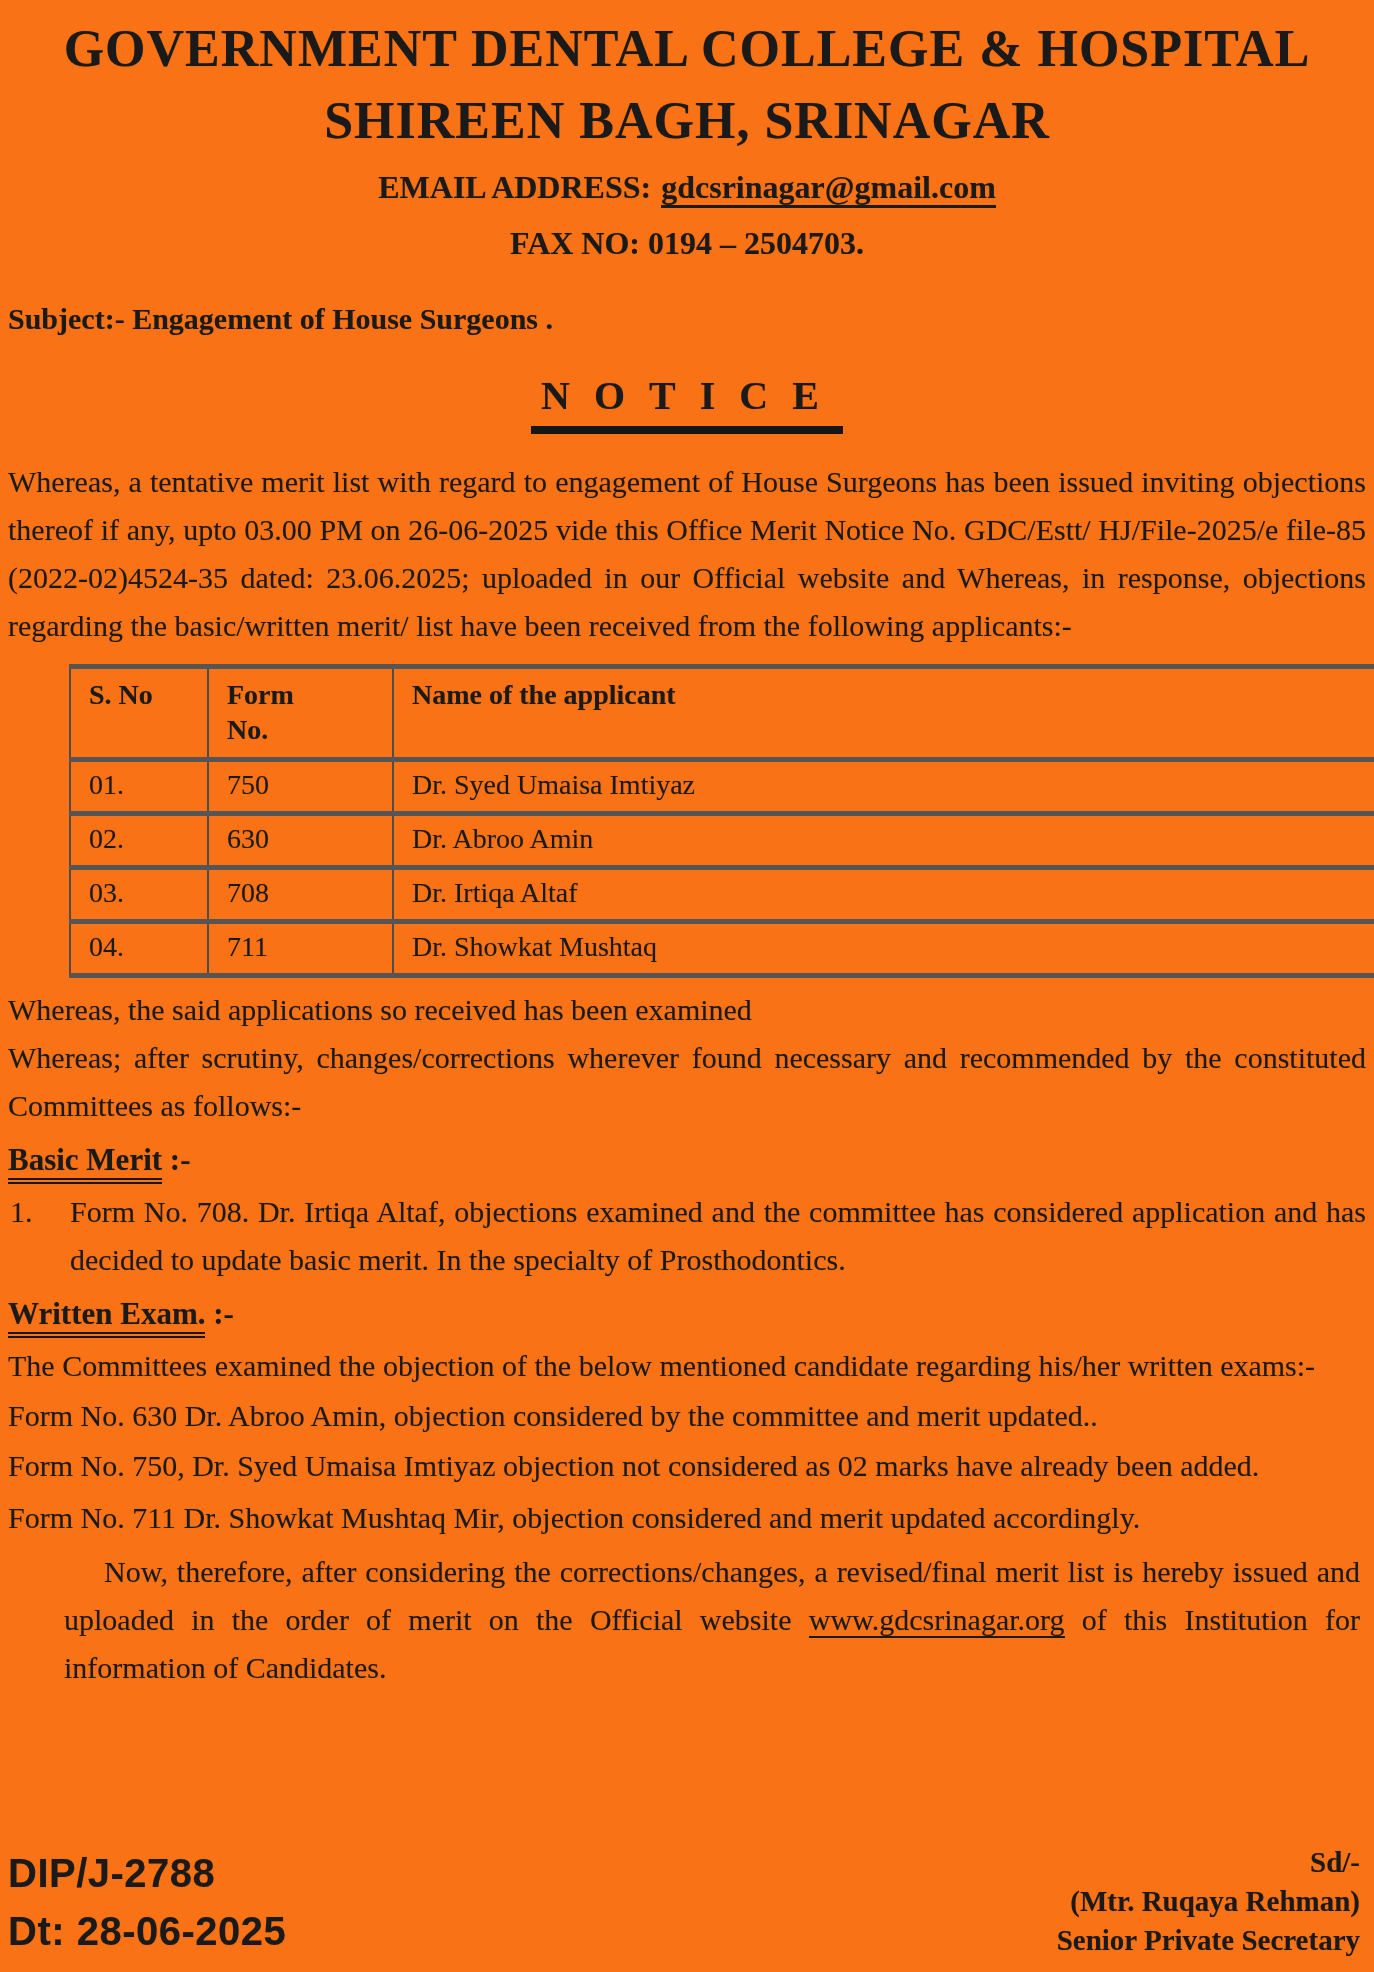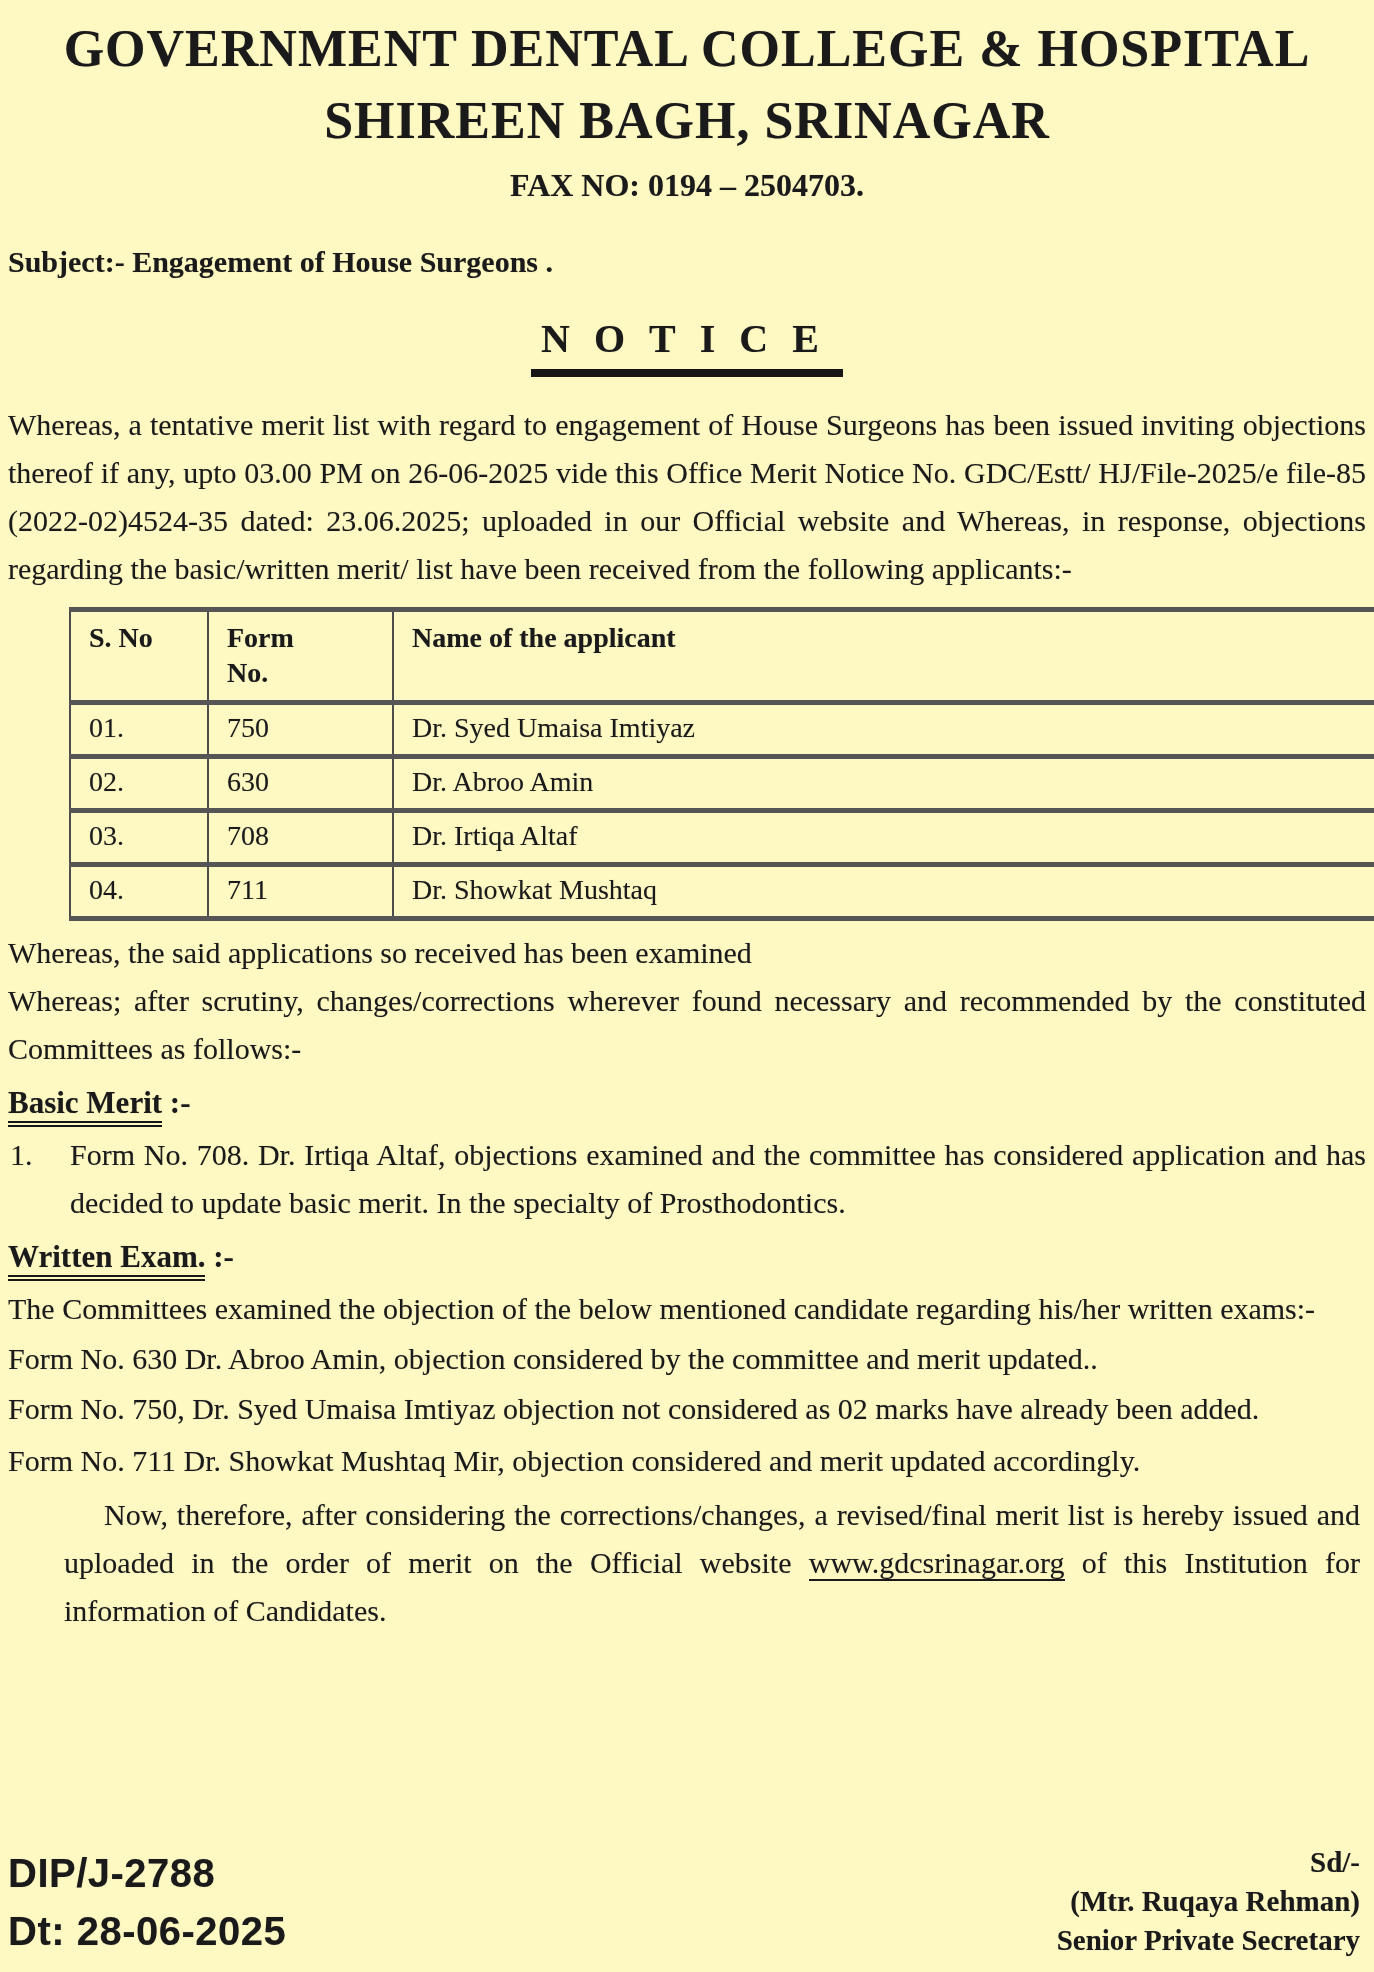--- a/index.html
+++ b/index.html
@@ -1,20 +1,20 @@
 <!DOCTYPE html>
 <html><head>
 <meta charset="utf-8">
 <style>
   html,body { margin:0; padding:0; background:#d9d9d9; }
   .page {
     position:relative;
     width:1374px; height:1972px;
     margin:0 auto;
-    background:#fef9c3;
+    background:#f97316;
     color:#1a1a1a;
     font-family:"Liberation Serif", serif;
     box-sizing:border-box;
     padding:20px 8px 10px 8px;
     display:flex; flex-direction:column;
     overflow:hidden;
     text-shadow:0 0 1px rgba(26,26,26,0.28);
   }
   .org-name {
     text-align:center; font-weight:700;
@@ -96,20 +96,23 @@
   }
 </style>
 </head>
 <body>
 
 <div class="page">
 
   <header>
     <div class="org-name">GOVERNMENT DENTAL COLLEGE &amp; HOSPITAL</div>
     <div class="org-name line2">SHIREEN BAGH, SRINAGAR</div>
+    <div class="contact email-line">
+      <span>EMAIL ADDRESS:</span><a class="email-link">gdcsrinagar@gmail.com</a>
+    </div>
     <div class="contact fax-line">FAX NO: 0194 – 2504703.</div>
   </header>
 
   <div class="subject">Subject:- Engagement of House Surgeons .</div>
 
   <div class="notice-wrap">
     <span class="notice-heading">NOTICE</span>
   </div>
 
   <p class="body j first-para">Whereas, a tentative merit list with regard to engagement of House Surgeons has been issued inviting objections thereof if any, upto 03.00 PM on 26-06-2025 vide this Office Merit Notice No. GDC/Estt/ HJ/File-2025/e file-85 (2022-02)4524-35 dated: 23.06.2025; uploaded in our Official website and Whereas, in response, objections regarding the basic/written merit/ list have been received from the following applicants:-</p>

